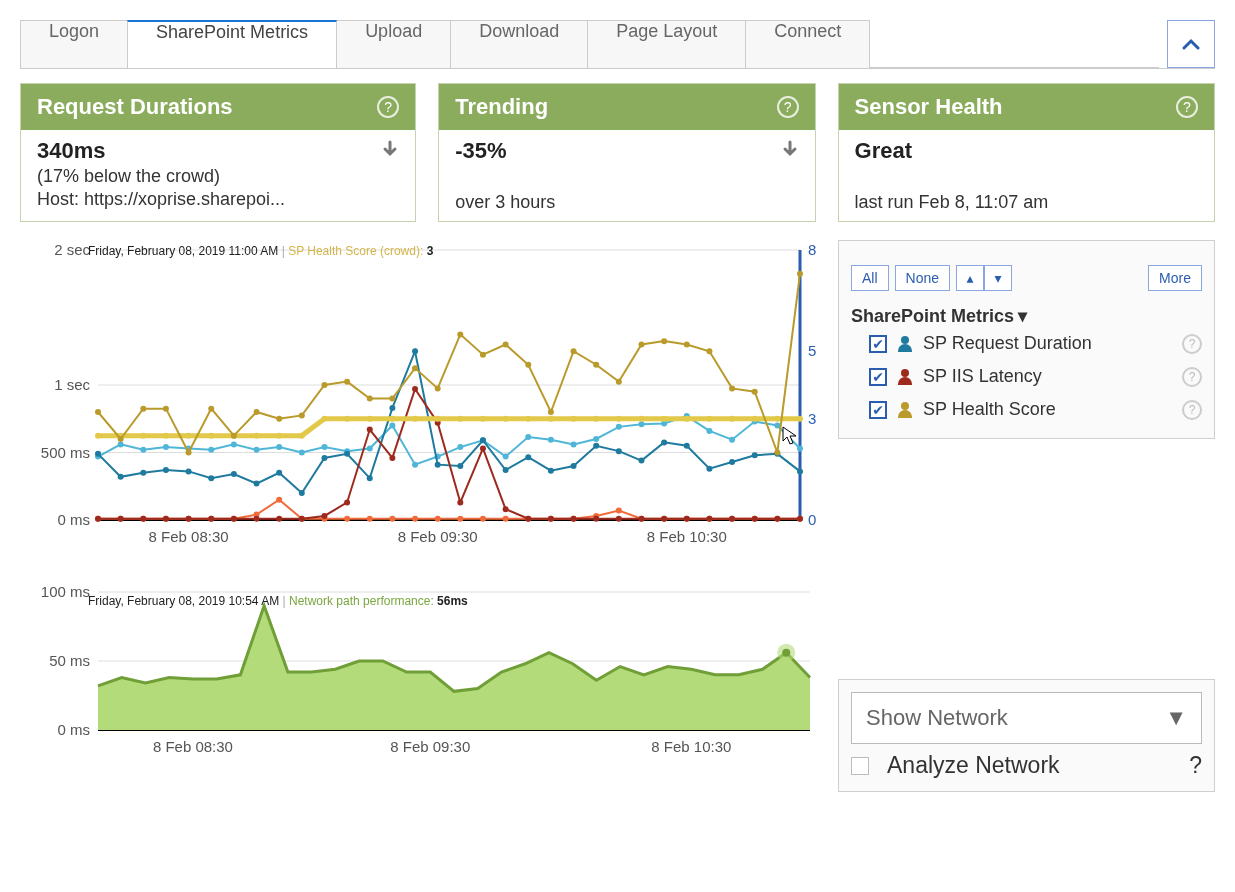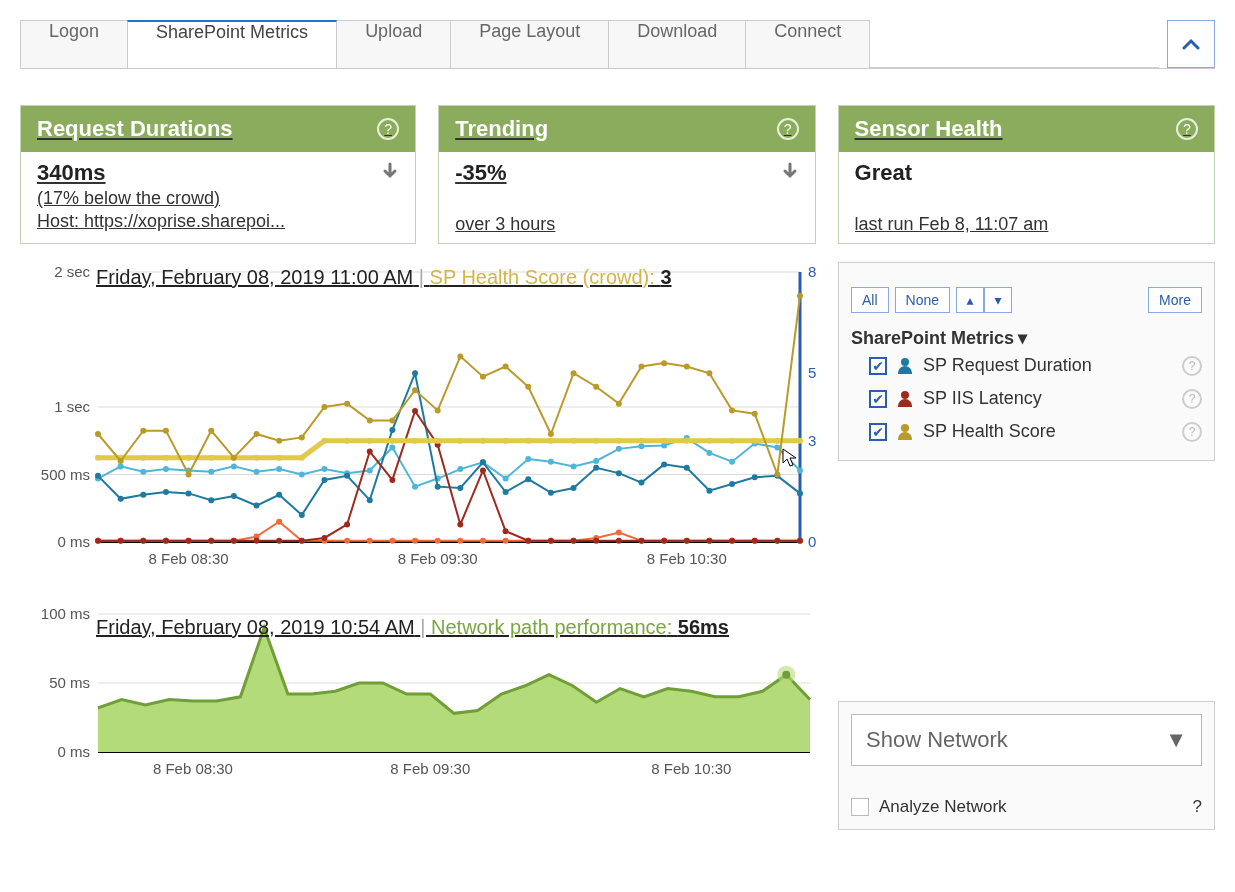--- a/index.html
+++ b/index.html
@@ -27,21 +27,21 @@
   .tab-spacer { flex: 1; border-bottom: 1px solid #ccc; }
   .collapse-btn {
     width: 48px; height: 48px;
     border: 1px solid #8aa7e2;
     display: flex; align-items: center; justify-content: center;
     margin-left: 8px;
     color: #2a5db0;
     cursor: pointer;
   }
   
-  .cards { display: flex; gap: 22px; margin-top: 36px; text-decoration: underline; }
+  .cards { display: flex; gap: 22px; margin-top: 14px; }
   .card { border: 1px solid #c5d3b0; flex: 1; }
   .card-h {
     background: #8aac5c;
     color: #fff;
     padding: 10px 16px;
     font-size: 22px;
     font-weight: 700;
     display: flex; justify-content: space-between; align-items: center;
   }
   .card-h .help { width:22px;height:22px;border:2px solid rgba(255,255,255,0.8);border-radius:50%;display:flex;align-items:center;justify-content:center;font-size:14px;font-weight:400;}
@@ -50,22 +50,22 @@
   .trend-row { display:flex; justify-content:space-between; align-items:center;}
   .down-arrow { color:#777; }
   .sub { font-size:18px; color:#333; margin-top:2px; white-space:nowrap; overflow:hidden; text-overflow:ellipsis;}
   
   .main { display: flex; gap: 18px; margin-top: 18px; }
   .charts { flex: 0 0 800px; }
   .side { flex: 1; }
   .plot-box { position: relative; margin-bottom: 20px; }
   .plot-svg { display:block; }
   .plot-overlay {
-    position:absolute; top:4px; left:76px;
-    font-size:20px; color:#222;text-decoration:underline;
+    position:absolute; top:4px; left:68px;
+    font-size:12px; color:#222;
   }
   .plot-overlay .lbl { color:#d4b54a; }
   .plot-overlay .lbl2 { color:#7aa63f; }
   .plot-overlay .val { font-weight:700; color:#222;}
   .plot-overlay .sep { color:#aaa; }
   .cursor { position:absolute; width:16px; height:16px; pointer-events:none; }
   
   .panel { border:1px solid #cfcfcf; background:#fafafa; padding:12px; margin-bottom:14px;}
   .show-crowd {
     background:#fff; border:1px solid #bbb;
@@ -89,32 +89,32 @@
   .person-icon { width:16px;height:16px; position:relative;}
   .person-icon::before { content:""; position:absolute; top:0; left:4px; width:8px;height:8px;border-radius:50%; background:currentColor;}
   .person-icon::after  { content:""; position:absolute; bottom:0; left:1px; width:14px;height:8px;border-radius:8px 8px 0 0; background:currentColor;}
   .crowd-icon { width:20px; height:16px; position:relative; color:#333;}
   .crowd-icon::before { content:""; position:absolute; top:0; left:0; width:8px;height:8px;border-radius:50%; background:currentColor; box-shadow: 10px 0 0 currentColor;}
   .crowd-icon::after  { content:""; position:absolute; bottom:0; left:0; width:20px;height:8px;border-radius:8px 8px 0 0; background:currentColor;}
   .bottom-select {
     background:#fff;border:1px solid #bbb;padding:12px 14px;display:flex;justify-content:space-between;
     font-size:22px;color:#666;align-items:center;
   }
-  .analyze-row { display:flex; align-items:center; gap:10px; margin-top:31px; font-size:17px;}
+  .analyze-row { display:flex; align-items:center; gap:18px; margin-top:8px; font-size:23px;}
   .unchecked { width:18px;height:18px;border:1px solid #bbb;background:#fff;}
 </style>
 </head>
 <body>
 
 <div class="tabs">
   <div class="tab">Logon</div>
     <div class="tab active">SharePoint Metrics</div>
     <div class="tab">Upload</div>
+    <div class="tab">Download</div>
     <div class="tab">Page Layout</div>
-    <div class="tab">Download</div>
     <div class="tab">Connect</div>
   <div class="tab-spacer"></div>
   <div class="collapse-btn">
     <svg width="18" height="12" viewBox="0 0 18 12">
         <polyline points="2,10 9,3 16,10" fill="none" stroke="#2a5db0" stroke-width="3" stroke-linecap="round"></polyline>
       </svg>
   </div>
 </div>
 
 <div class="cards">

